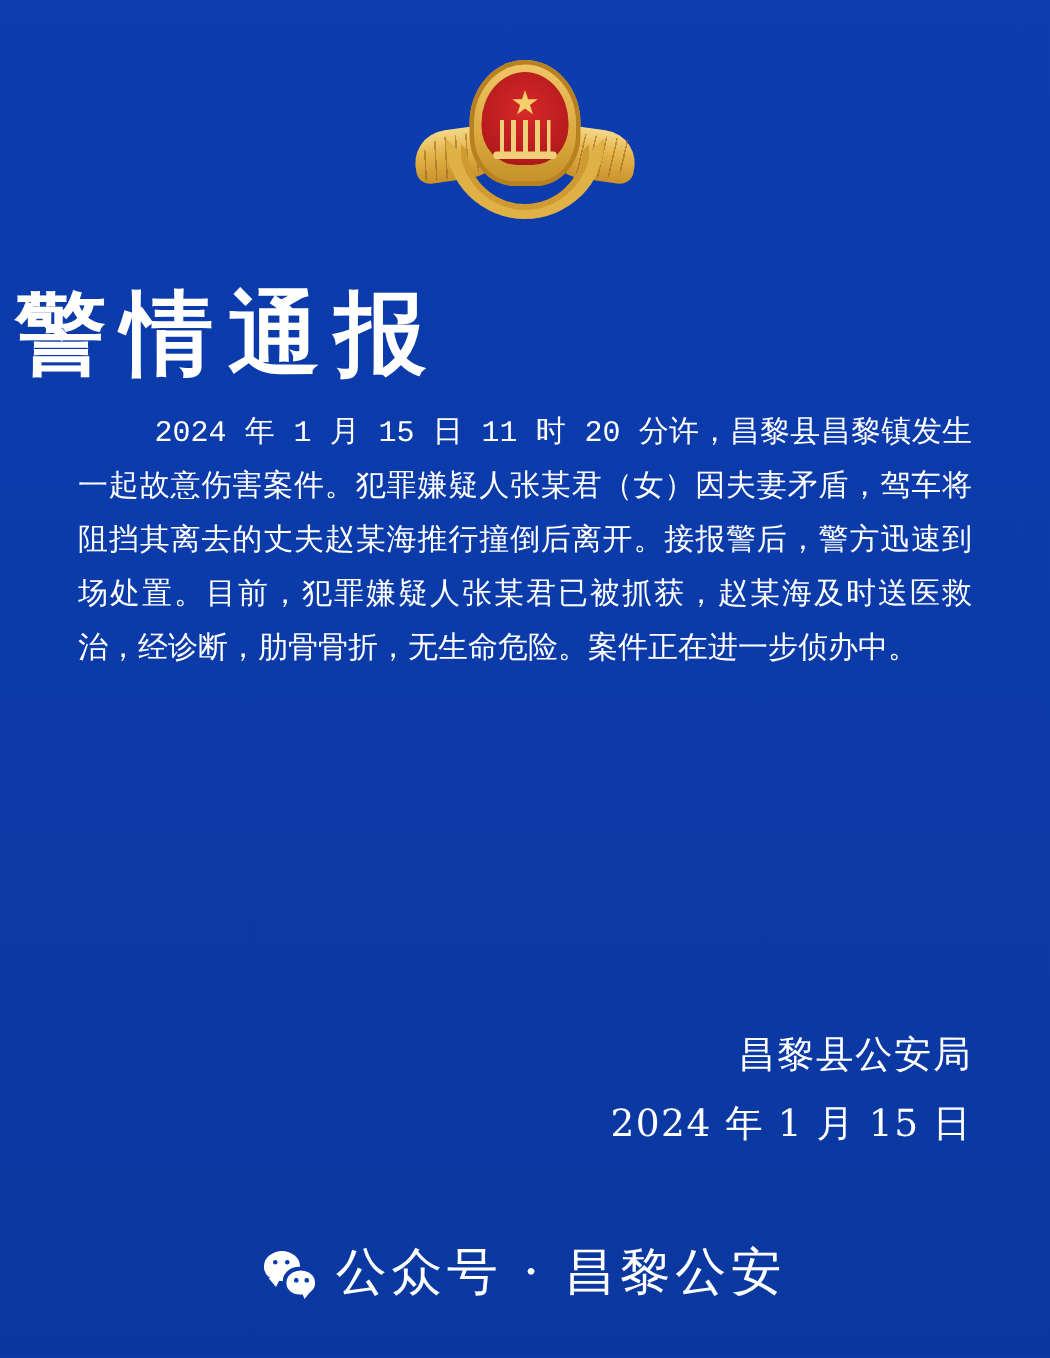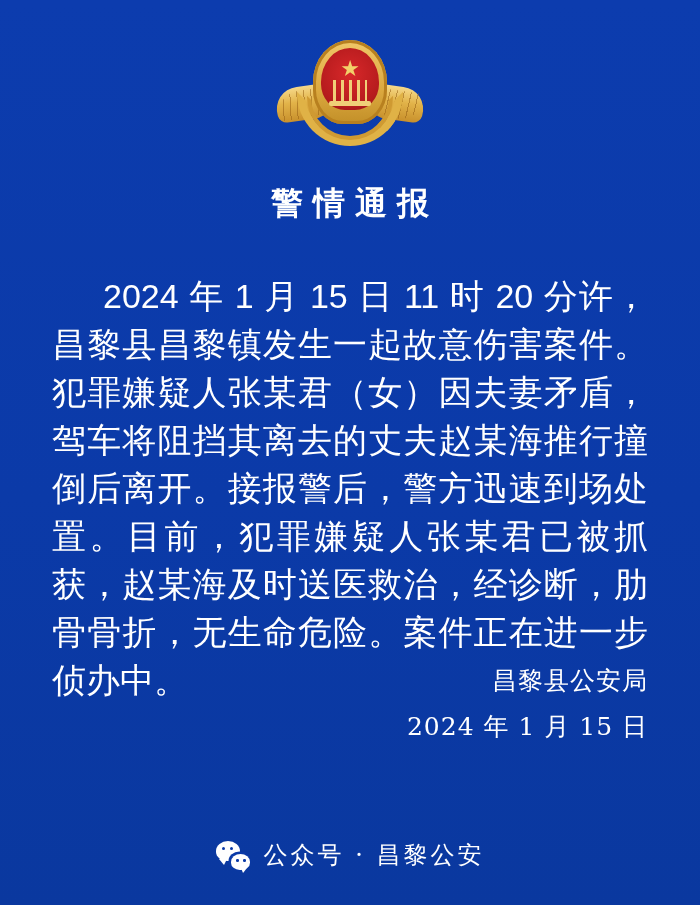--- a/index.html
+++ b/index.html
@@ -149,48 +149,47 @@
     background: #f0cf78;
     border-radius: 2px;
   }
 
   
   .title {
     position: absolute;
     top: 182px;
     left: 0;
     width: 700px;
-    text-align: center;
-    font-size: 32px;
+    font-size: 61px;
     font-weight: 700;
     letter-spacing: 10px;
     text-indent: 10px;
     font-family: "DejaVu Serif", "Liberation Serif", serif;
     color: #ffffff;
   }
 
   
   .body-text {
     position: absolute;
     top: 272px;
     left: 52px;
     width: 596px;
-    font-size: 34px;
-    line-height: 48px;
+    font-size: 20px;
+    line-height: 36px;
     text-align: justify;
     text-justify: inter-ideograph;
-    font-family: Liberation Sans, sans-serif;
+    font-family: Liberation Mono, monospace;
     color: #ffffff;
   }
   .body-text .indent { display: inline-block; width: 51px; }
 
   
   .signature {
     position: absolute;
-    top: 658px;
+    top: 680px;
     left: 0;
     width: 648px;
     text-align: right;
     font-family: "DejaVu Serif", "Liberation Serif", serif;
     font-size: 25px;
     line-height: 46px;
     color: #ffffff;
   }
   .signature .org { letter-spacing: 1px; }
   .signature .date { letter-spacing: 1px; margin-left: 30px; }
@@ -251,21 +250,21 @@
     border-radius: 50%;
     background: #0b3aa8;
   }
   .wechat-icon .d1 { left: 6px; top: 6px; }
   .wechat-icon .d2 { left: 14px; top: 6px; }
   .wechat-icon .d3 { right: 11px; bottom: 8px; width: 2.5px; height: 2.5px; }
   .wechat-icon .d4 { right: 4px; bottom: 8px; width: 2.5px; height: 2.5px; }
 
   .footer-text {
     font-family: "DejaVu Serif", "Liberation Serif", serif;
-    font-size: 24px;
+    font-size: 34px;
     letter-spacing: 3px;
     color: #ffffff;
     font-weight: 500;
   }
 </style>
 </head>
 <body>
 
 <div class="page">
 

